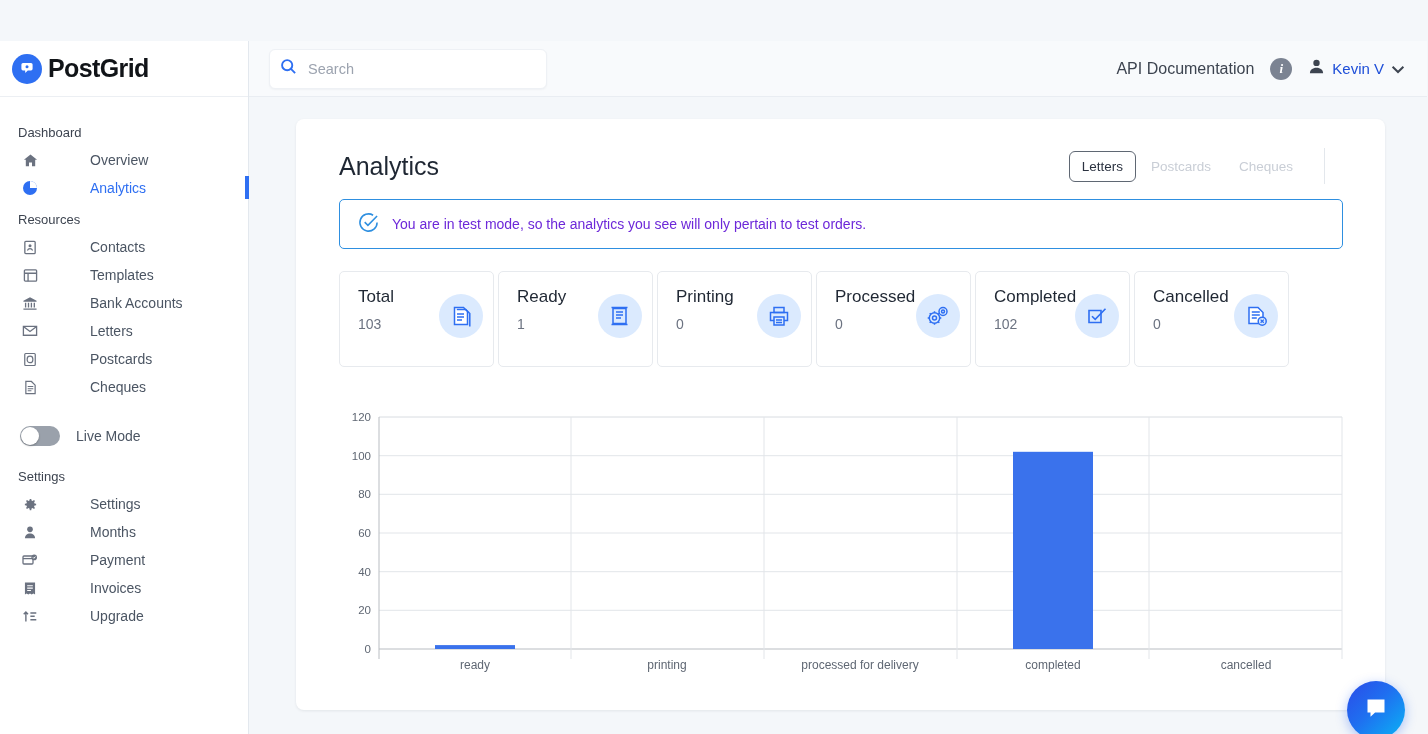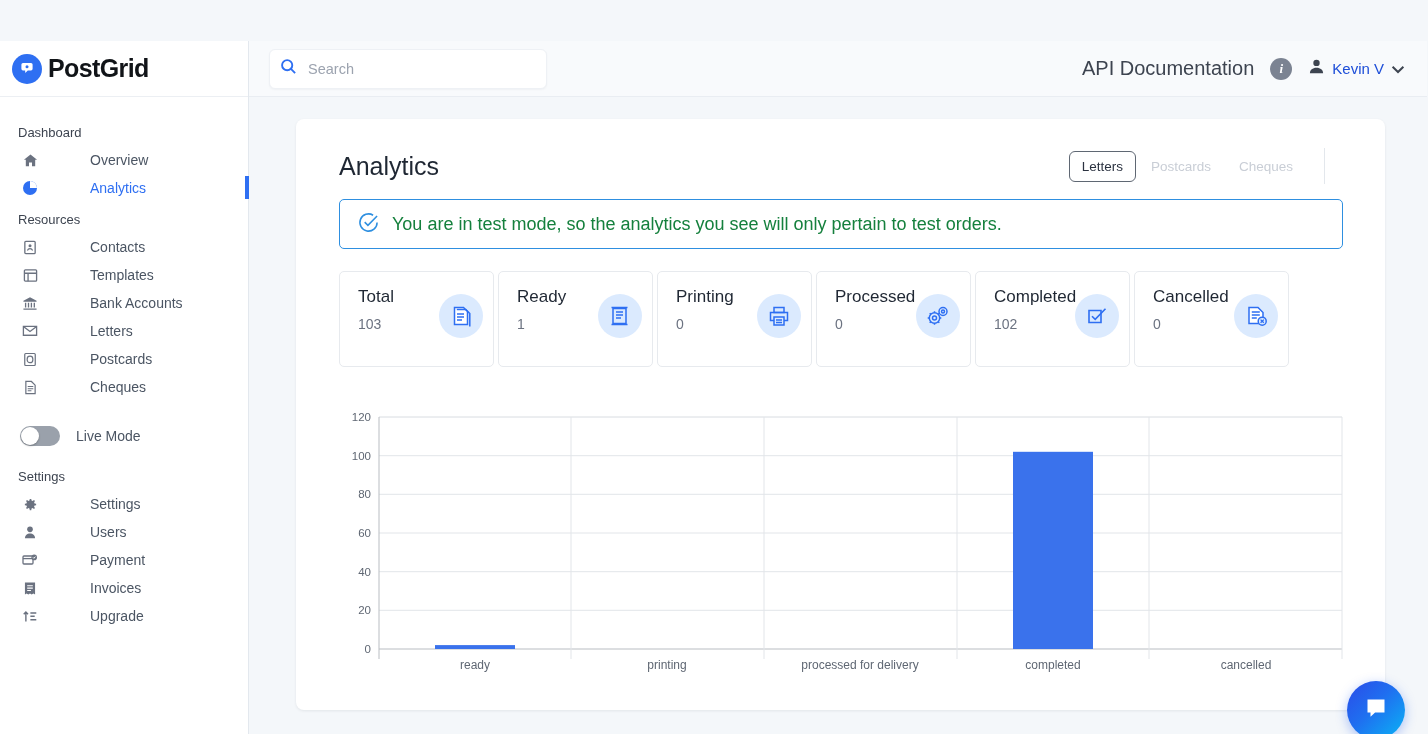--- a/index.html
+++ b/index.html
@@ -97,21 +97,21 @@
   .search-box svg { color: #2e6ff2; flex: 0 0 auto; }
   .search-input {
     border: none; outline: none; background: transparent;
     font-size: 14.5px; color: #333; margin-left: 11px;
     width: 100%; font-family: "Liberation Sans", sans-serif;
   }
   .search-input::placeholder { color: #9ca3af; }
   .topbar-right {
     margin-left: auto; display: flex; align-items: center; gap: 16px;
   }
-  .api-doc-link { font-size: 20px; color: #3d4450; cursor: pointer; }
+  .api-doc-link { font-size: 16px; color: #3d4450; cursor: pointer; }
   .info-icon {
     width: 22px; height: 22px; border-radius: 50%;
     background: #7b8392; color: #ffffff;
     display: flex; align-items: center; justify-content: center;
     font-size: 13px; font-weight: bold; font-style: italic;
     cursor: pointer;
     font-family: "Liberation Serif", serif;
   }
   .user-chip { display: flex; align-items: center; gap: 7px; cursor: pointer; }
   .user-name { font-size: 15px; color: #1d4ed8; }
@@ -142,21 +142,21 @@
   .fbtn.sel { color: #2b3240; border-color: #5f6773; background: #fff; }
   .divider-v { width: 1px; height: 36px; background: #e3e7ec; margin: 0 18px; }
 
   .banner {
     margin-top: 12px;
     height: 50px; border: 1px solid #2e8fe0; border-radius: 5px;
     display: flex; align-items: center; padding-left: 18px;
     background: #ffffff;
   }
   .banner svg { flex: 0 0 auto; }
-  .banner-text { font-size: 18px; color: #15803d; margin-left: 13px; }
+  .banner-text { font-size: 14px; color: #6d28d9; margin-left: 13px; }
 
   
   .stats { display: flex; gap: 4px; margin-top: 22px; }
   .stat-card {
     width: 155px; height: 96px;
     border: 1px solid #e7eaee; border-radius: 5px;
     background: #fff; position: relative;
     padding: 16px 0 0 18px;
     flex: 0 0 155px;
   }
@@ -311,21 +311,21 @@
         </span>
         <span class="ni-label">Settings</span>
       </div>
       <div class="nav-item">
         <span class="ni-icon">
           <svg width="14" height="15" viewBox="0 0 14 16" fill="currentColor">
               <circle cx="7" cy="4.6" r="3"></circle>
               <path d="M1.6 14c0-3 2.4-5 5.4-5s5.4 2 5.4 5z"></path>
             </svg>
         </span>
-        <span class="ni-label">Users</span>
+        <span class="ni-label">Months</span>
       </div>
 
       <div class="nav-item">
         <span class="ni-icon">
           <svg width="16" height="14" viewBox="0 0 16 14" fill="none" stroke="currentColor" stroke-width="1.3">
               <rect x="1" y="3" width="10" height="8" rx="1"></rect>
               <path d="M1 5.6h10"></path>
               <circle cx="12.2" cy="4.4" r="2.8" fill="currentColor" stroke="none"></circle>
               <path d="M11 4.4l.9.9 1.6-1.7" stroke="#fff" stroke-width="1"></path>
             </svg>

